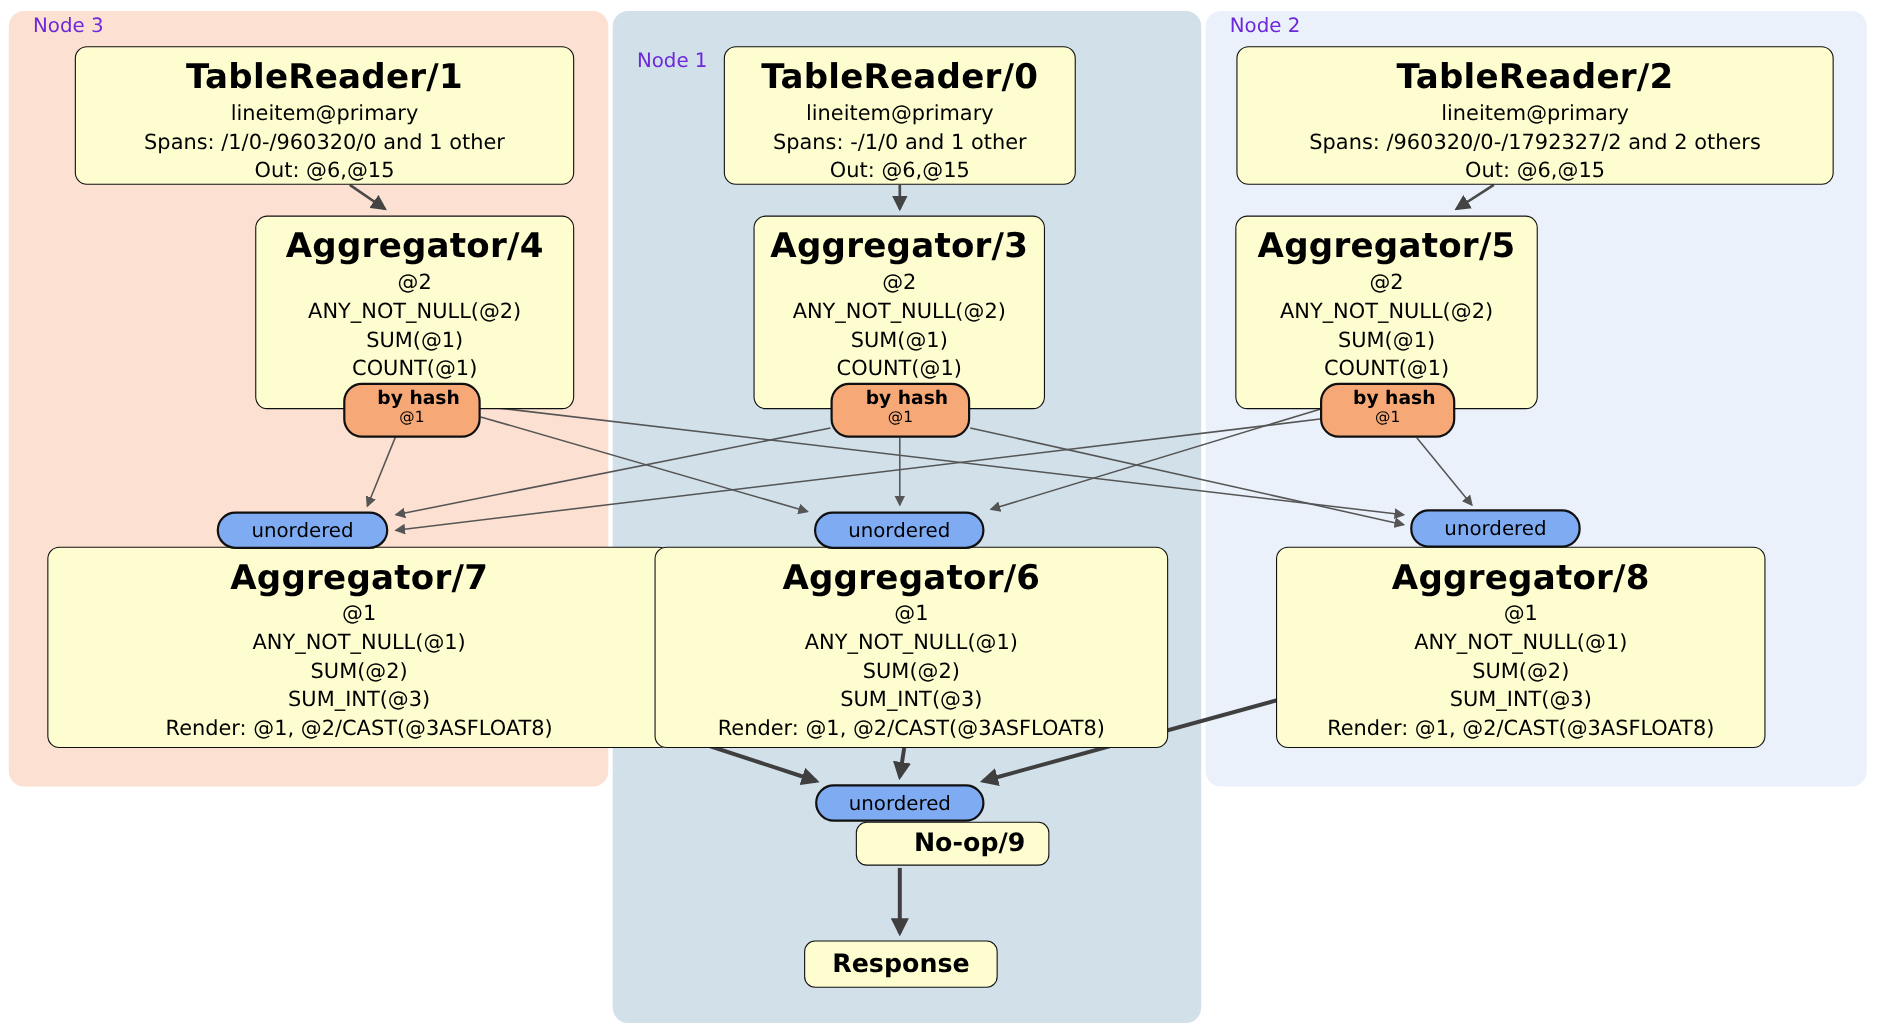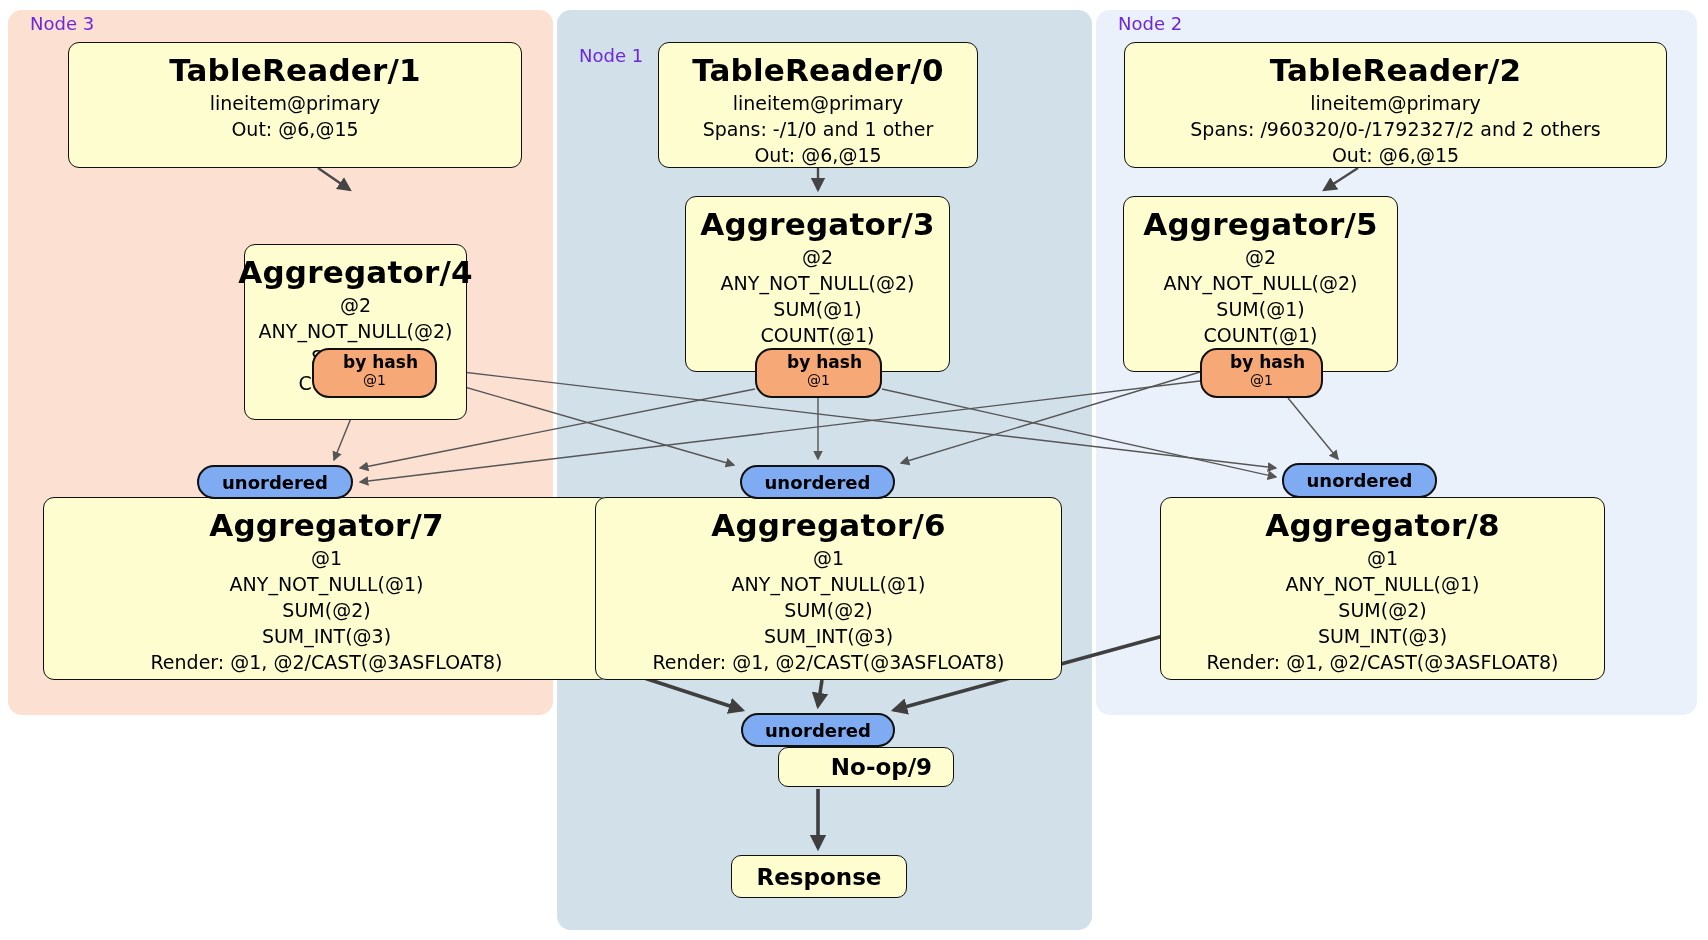--- a/index.html
+++ b/index.html
@@ -19,21 +19,21 @@
   .ybox .line { line-height:1.37; white-space:nowrap; }
   .router {
     position:absolute; background:#f6a877; border:2px solid #101010; border-radius:17px;
     box-sizing:border-box; text-align:center; z-index:3;
   }
   .router .rlabel { font-weight:bold; font-size:17px; line-height:1.25; margin-top:2px;padding-left:12px; }
   .router .rkey { font-size:14px; line-height:1.1; }
   .stream {
     position:absolute; background:#7eabf2; border:2px solid #101010; border-radius:17px;
     box-sizing:border-box; display:flex; align-items:center; justify-content:center;
-    font-weight:bold; font-size:18px; z-index:3;
+    font-weight:normal; font-size:18px; z-index:3;
   }
   .plainbox {
     position:absolute; background:#fdfdd0; border:1.7px solid #101010; border-radius:10px;
     box-sizing:border-box; display:flex; align-items:center; justify-content:center;
     font-weight:bold; font-size:23px; z-index:2;
   }
 </style>
 </head>
 <body>
 
@@ -82,36 +82,37 @@
       <line x1="516" y1="636" x2="742" y2="710" marker-end="url(#arrThick)"></line>
       <line x1="822" y1="680" x2="818" y2="706" marker-end="url(#arrThick)"></line>
       <line x1="1163" y1="636" x2="894" y2="710" marker-end="url(#arrThick)"></line>
       <line x1="818" y1="789" x2="818" y2="848" marker-end="url(#arrThick)"></line>
     </g>
   </svg>
 
   <div class="ybox" style="left:68px; top:42px; width:454px; height:126px;">
     <div class="title">TableReader/1</div>
     <div class="line">lineitem@primary</div>
+    <div class="line">Spans: /1/0-/960320/0 and 1 other</div>
     <div class="line">Out: @6,@15</div>
   </div>
   <div class="ybox" style="left:658px; top:42px; width:320px; height:126px;">
     <div class="title">TableReader/0</div>
     <div class="line">lineitem@primary</div>
     <div class="line">Spans: -/1/0 and 1 other</div>
     <div class="line">Out: @6,@15</div>
   </div>
   <div class="ybox" style="left:1124px; top:42px; width:543px; height:126px;">
     <div class="title">TableReader/2</div>
     <div class="line">lineitem@primary</div>
     <div class="line">Spans: /960320/0-/1792327/2 and 2 others</div>
     <div class="line">Out: @6,@15</div>
   </div>
 
-  <div class="ybox" style="left:244px; top:196px; width:223px; height:176px;margin-top:48px;">
+  <div class="ybox" style="left:232px; top:196px; width:290px; height:176px;">
     <div class="title">Aggregator/4</div>
     <div class="line">@2</div>
     <div class="line">ANY_NOT_NULL(@2)</div>
     <div class="line">SUM(@1)</div>
     <div class="line">COUNT(@1)</div>
   </div>
   <div class="ybox" style="left:685px; top:196px; width:265px; height:176px;">
     <div class="title">Aggregator/3</div>
     <div class="line">@2</div>
     <div class="line">ANY_NOT_NULL(@2)</div>

